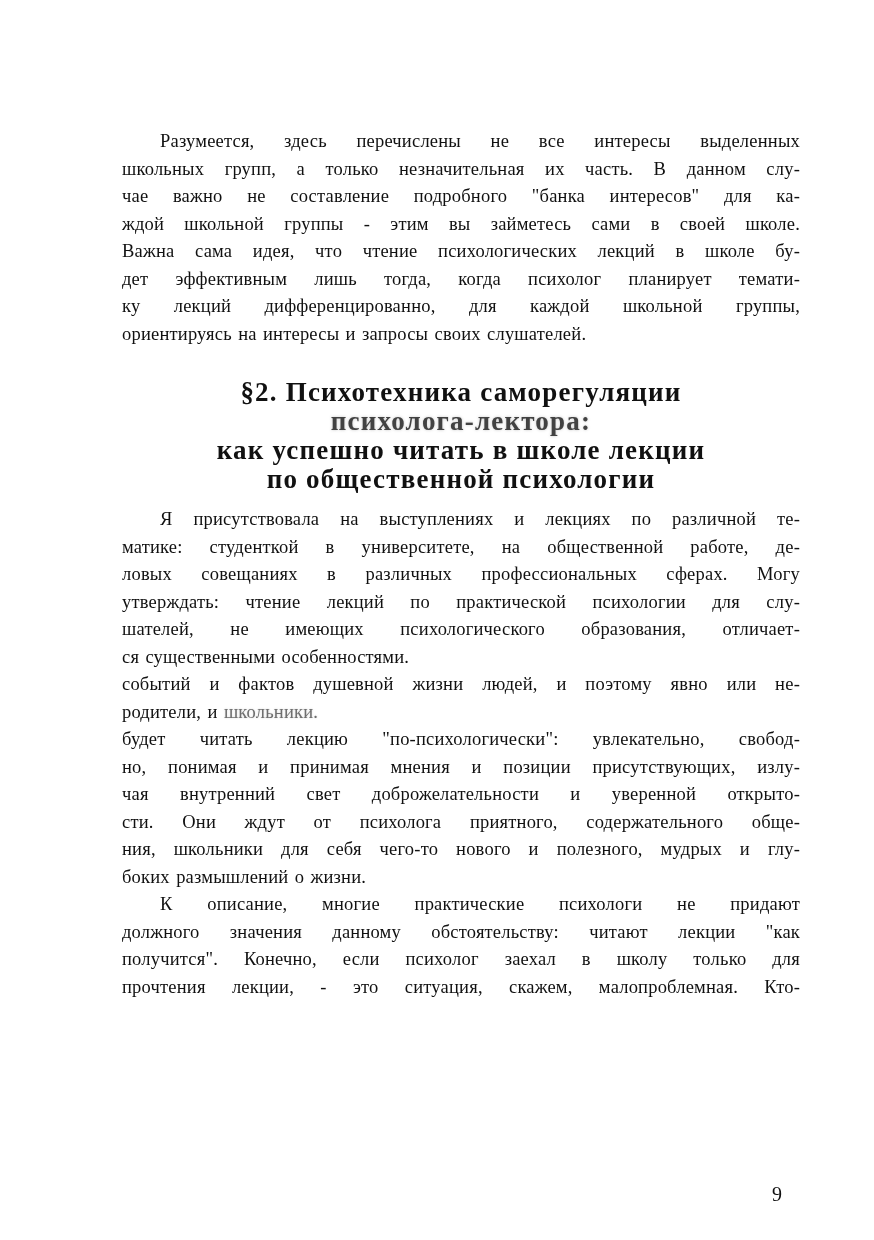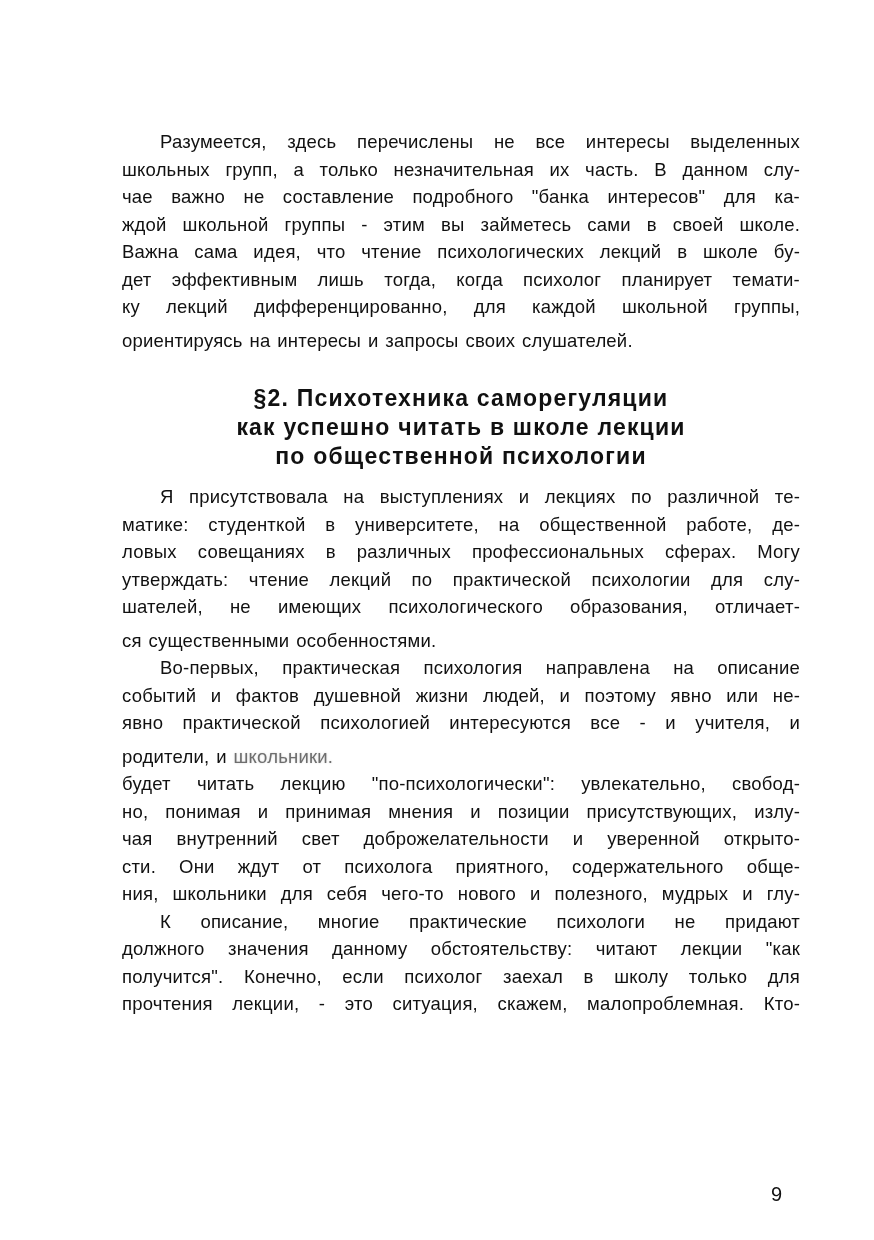--- a/index.html
+++ b/index.html
@@ -5,21 +5,21 @@
   html, body {
     margin: 0;
     padding: 0;
     background: #ffffff;
   }
   .page {
     position: relative;
     width: 874px;
     height: 1240px;
     background: var(--bg, #ffffff);
-    font-family: Liberation Sans, sans-serif;
+    font-family: Liberation Serif, serif;
     color: var(--ink, #111111);
     overflow: hidden;
   }
   .text-column {
     position: absolute;
     left: 122px;
     top: 128px;
     width: 678px;
   }
   .paragraph {
@@ -32,28 +32,27 @@
     word-spacing: 1.5px;
     text-align: justify;
     text-align-last: justify;
     white-space: normal;
   }
   .line.first {
     text-indent: 38px;
   }
   .line.last {
     text-align-last: left;
-    margin-top: 6px;
   }
   .heading {
     margin: 30px 0 12px 0;
     text-align: center;
   }
   .heading-line {
-    font-size: 23px;
+    font-size: 27px;
     font-weight: bold;
     line-height: 29px;
     letter-spacing: 1.2px;
     color: var(--ink, #111111);
   }
   .heading-line.gray {
     color: var(--heading-gray, #424242);
     text-shadow: 0 0 3px rgba(90,90,90,0.35);
   }
   .gray-word {
@@ -79,43 +78,43 @@
         <div class="line">школьных групп, а только незначительная их часть. В данном слу-</div>
         <div class="line">чае важно не составление подробного "банка интересов" для ка-</div>
         <div class="line">ждой школьной группы - этим вы займетесь сами в своей школе.</div>
         <div class="line">Важна сама идея, что чтение психологических лекций в школе бу-</div>
         <div class="line">дет эффективным лишь тогда, когда психолог планирует темати-</div>
         <div class="line">ку лекций дифференцированно, для каждой школьной группы,</div>
         <div class="line last">ориентируясь на интересы и запросы своих слушателей.</div>
       </div>
       <div class="heading">
         <div class="heading-line">§2. Психотехника саморегуляции</div>
+        <div class="heading-line gray">психолога-лектора:</div>
         <div class="heading-line">как успешно читать в школе лекции</div>
         <div class="heading-line">по общественной психологии</div>
       </div>
       <div class="paragraph">
         <div class="line first">Я присутствовала на выступлениях и лекциях по различной те-</div>
         <div class="line">матике: студенткой в университете, на общественной работе, де-</div>
         <div class="line">ловых совещаниях в различных профессиональных сферах. Могу</div>
         <div class="line">утверждать: чтение лекций по практической психологии для слу-</div>
         <div class="line">шателей, не имеющих психологического образования, отличает-</div>
         <div class="line last">ся существенными особенностями.</div>
       </div>
       <div class="paragraph">
-        <div class="line first">Во-первых, практическая психология направлена на описание</div>
         <div class="line">событий и фактов душевной жизни людей, и поэтому явно или не-</div>
-        <div class="line">явно практической психологией интересуются все - и учителя, и</div>
         <div class="line last"><span>родители, и </span><span class="gray-word">школьники.</span></div>
       </div>
       <div class="paragraph">
         <div class="line">будет читать лекцию "по-психологически": увлекательно, свобод-</div>
         <div class="line">но, понимая и принимая мнения и позиции присутствующих, излу-</div>
         <div class="line">чая внутренний свет доброжелательности и уверенной открыто-</div>
         <div class="line">сти. Они ждут от психолога приятного, содержательного обще-</div>
         <div class="line">ния, школьники для себя чего-то нового и полезного, мудрых и глу-</div>
+        <div class="line last">боких размышлений о жизни.</div>
       </div>
       <div class="paragraph">
         <div class="line first">К описание, многие практические психологи не придают</div>
         <div class="line">должного значения данному обстоятельству: читают лекции "как</div>
         <div class="line">получится". Конечно, если психолог заехал в школу только для</div>
         <div class="line">прочтения лекции, - это ситуация, скажем, малопроблемная. Кто-</div>
       </div>
     </div>
   <div class="page-number">9</div>
 </div>

